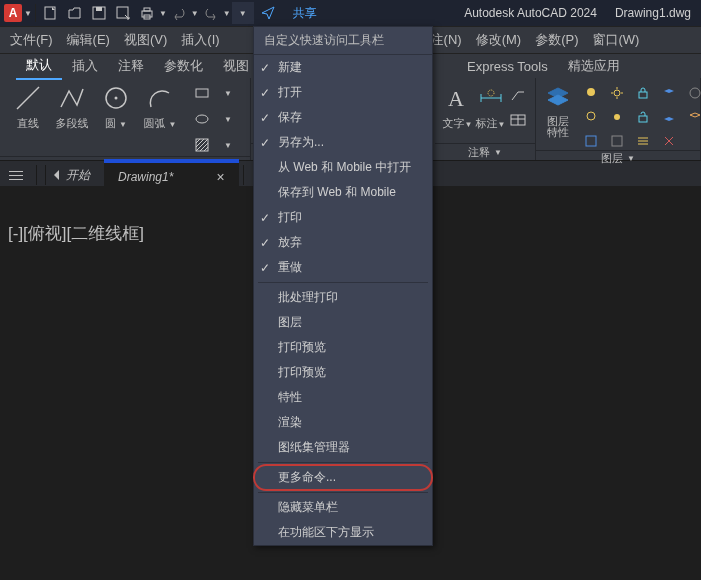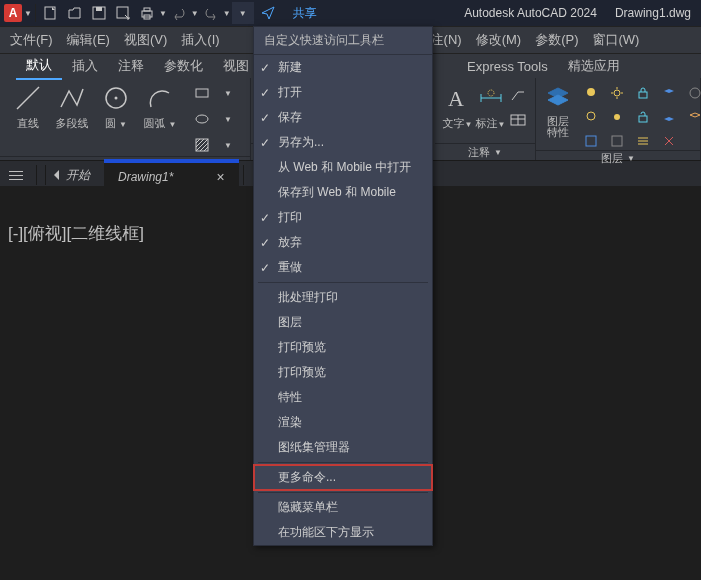--- a/index.html
+++ b/index.html
@@ -79,21 +79,21 @@
   .dropdown{
     position:absolute;top:26px;left:253px;width:178px;
     background:var(--bg-menu);border:1px solid #2a2e3a;
     box-shadow:2px 2px 6px rgba(0,0,0,.5);
     z-index:10;
   }
   .dd-title{padding:5px 10px;font-size:12px;color:var(--text-dim);border-bottom:1px solid #2e323e;}
   .dd-item{height:25px;display:flex;align-items:center;padding:0 10px 0 24px;font-size:12px;color:var(--text);position:relative;}
   .dd-item.checked::before{content:"✓";position:absolute;left:6px;font-size:12px;color:var(--text);}
   .dd-sep{height:1px;background:#2e323e;margin:2px 4px;}
-  .dd-item.highlight{outline:2px solid var(--highlight-bd);outline-offset:-1px;}
+  .dd-item.highlight{outline:2px solid var(--highlight-bd);outline-offset:-1px;border-radius:12px;}
 
   .caret{font-size:8px;color:var(--text-dim);}
 </style>
 </head>
 <body>
 
 <div class="titlebar">
   <div class="app-badge">A</div>
   <span class="caret">▼</span>
   <div class="qat-sep"></div>

